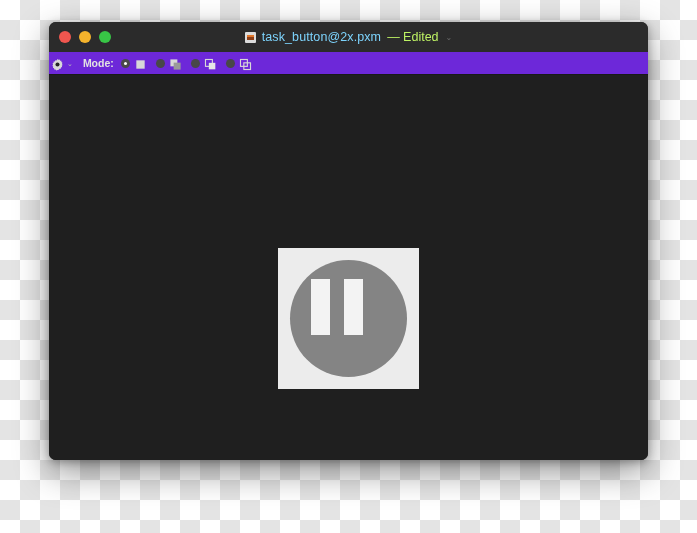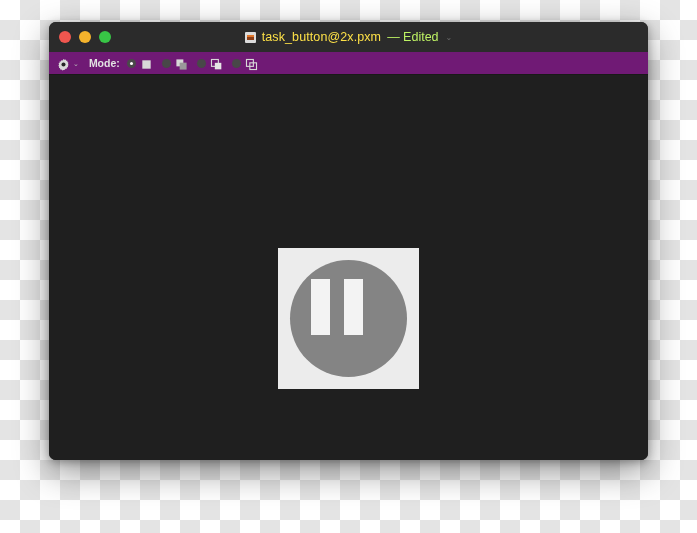--- a/index.html
+++ b/index.html
@@ -86,44 +86,44 @@
     flex: none;
   }
   .doc-icon::after {
     content: "";
     position: absolute;
     left: 2px; top: 3px;
     width: 7px; height: 5px;
     background: linear-gradient(180deg, #e0762a 0%, #e0762a 50%, #8c3f18 50%, #8c3f18 100%);
   }
   .title-text {
-    color: #fde047;
+    color: #7dd3fc;
     font-size: 12.5px;
     letter-spacing: 0.1px;
     pointer-events: auto;
   }
   .title-sub {
     color: #bef264;
     font-size: 12.5px;
     pointer-events: auto;
   }
   .title-chevron {
     color: #6a6a6a;
     font-size: 8px;
     margin-left: 1px;
     pointer-events: auto;
   }
 
   
   .toolbar {
     height: 22px;
-    background: #701a75;
-    display: flex;
-    align-items: center;
-    padding-left: 8px;
+    background: #6d28d9;
+    display: flex;
+    align-items: center;
+    padding-left: 2px;
     border-bottom: 1px solid #191919;
   }
   .tool-group {
     display: flex;
     align-items: center;
     gap: 3px;
   }
   .gear-icon {
     width: 13px; height: 13px;
     display: inline-block;

